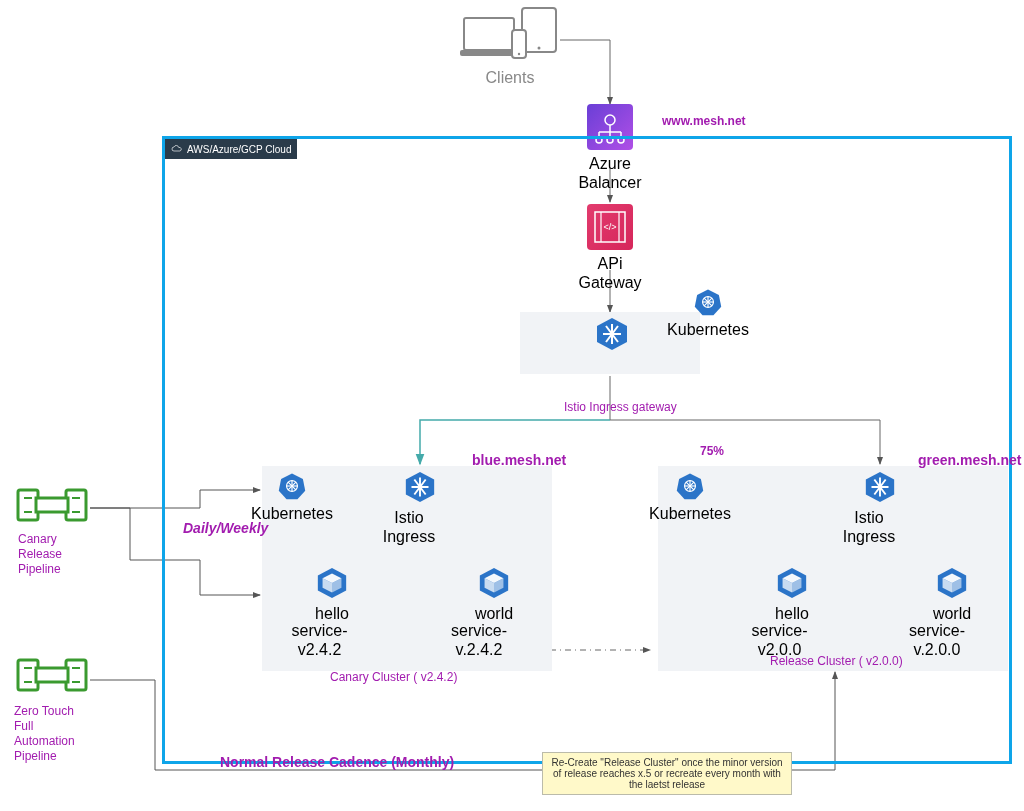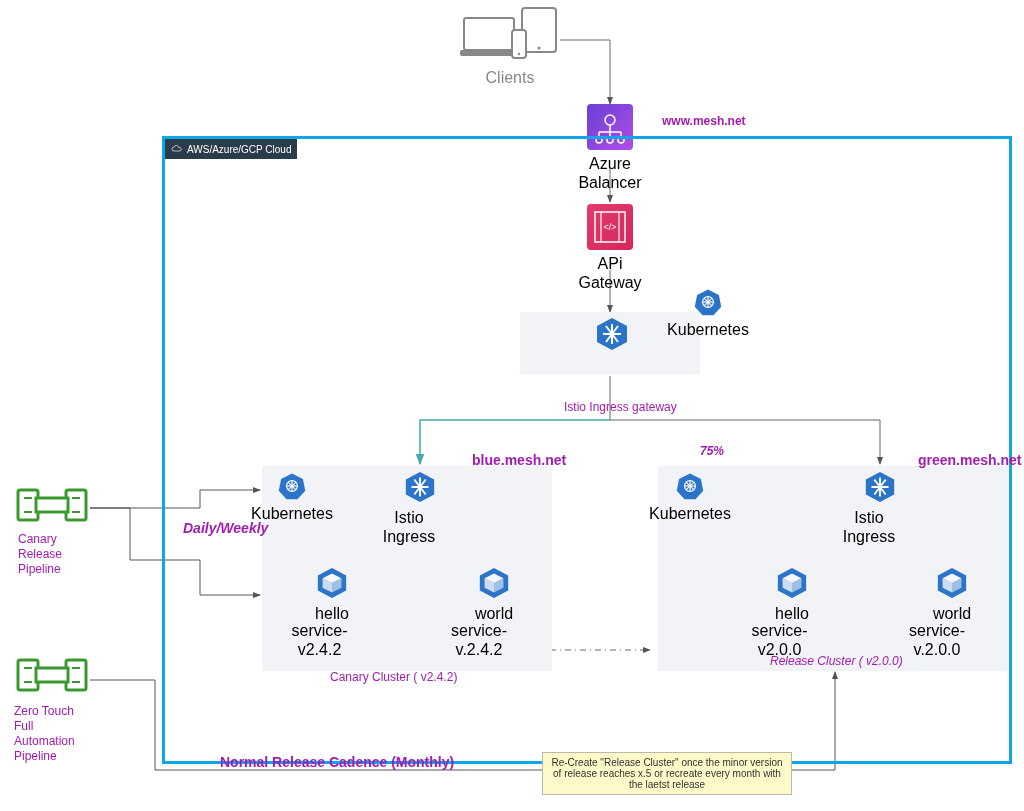--- a/index.html
+++ b/index.html
@@ -195,21 +195,21 @@
       <line x1="18" y1="11" x2="18" y2="25"></line>
         <line x1="11" y1="18" x2="25" y2="18"></line>
       <line x1="13" y1="13" x2="23" y2="23"></line>
         <line x1="23" y1="13" x2="13" y2="23"></line>
     </g>
   </svg>
   <div class="caption small-label">Kubernetes</div>
 </div>
 
 <div class="label bold" style="left:510px; top:444px;margin-top:28px;">25%</div>
-<div class="label bold" style="left:700px; top:444px;font-style:italic;">75%</div>
+<div class="label bold" style="left:700px; top:444px;">75%</div>
 
 <div class="cluster-box" style="left:262px; top:466px; width:290px; height:205px;"></div>
 <div class="label small-label bold" style="left:472px; top:452px;">blue.mesh.net</div>
 <div class="node-box" style="left:272px; top:472px; width:40px;">
   <svg width="28" height="28" viewBox="0 0 36 36">
     <polygon points="18,2 32,9 35,24 25,35 11,35 1,24 4,9" fill="#2b74c8"></polygon>
     <circle cx="18" cy="18" r="7" fill="none" stroke="#fff" stroke-width="1.5"></circle>
     <g stroke="#fff" stroke-width="1.5">
       <line x1="18" y1="11" x2="18" y2="25"></line>
         <line x1="11" y1="18" x2="25" y2="18"></line>
@@ -287,21 +287,21 @@
 <div class="node-box" style="left:932px; top:566px; width:40px;">
   <svg width="34" height="34" viewBox="0 0 36 36">
     <polygon points="18,2 33,10 33,26 18,34 3,26 3,10" fill="#2b74c8"></polygon>
     <polygon points="18,8 28,13 18,18 8,13" fill="#fff" opacity="0.95"></polygon>
     <polygon points="8,13 18,18 18,28 8,23" fill="#fff" opacity="0.75"></polygon>
     <polygon points="28,13 18,18 18,28 28,23" fill="#fff" opacity="0.55"></polygon>
   </svg>
   <div class="caption small-label">world</div>
   <div class="caption small-label" style="margin-top:-2px; width:100px; margin-left:-30px;">service-v.2.0.0</div>
 </div>
-<div class="label" style="left:770px; top:654px;font-style:italic;">Release Cluster ( v2.0.0)</div>
+<div class="label" style="left:770px; top:654px;">Release Cluster ( v2.0.0)</div>
 
 <div class="pipeline-icon" style="left:16px; top:478px;">
   <svg viewBox="0 0 72 55">
     <rect x="2" y="12" width="20" height="30" rx="2" fill="#fff" stroke="#3a9a2f" stroke-width="3"></rect>
     <rect x="50" y="12" width="20" height="30" rx="2" fill="#fff" stroke="#3a9a2f" stroke-width="3"></rect>
     <rect x="20" y="20" width="32" height="14" fill="#fff" stroke="#3a9a2f" stroke-width="3"></rect>
     <line x1="8" y1="20" x2="16" y2="20" stroke="#3a9a2f" stroke-width="2"></line>
     <line x1="8" y1="34" x2="16" y2="34" stroke="#3a9a2f" stroke-width="2"></line>
     <line x1="56" y1="20" x2="64" y2="20" stroke="#3a9a2f" stroke-width="2"></line>
     <line x1="56" y1="34" x2="64" y2="34" stroke="#3a9a2f" stroke-width="2"></line>

